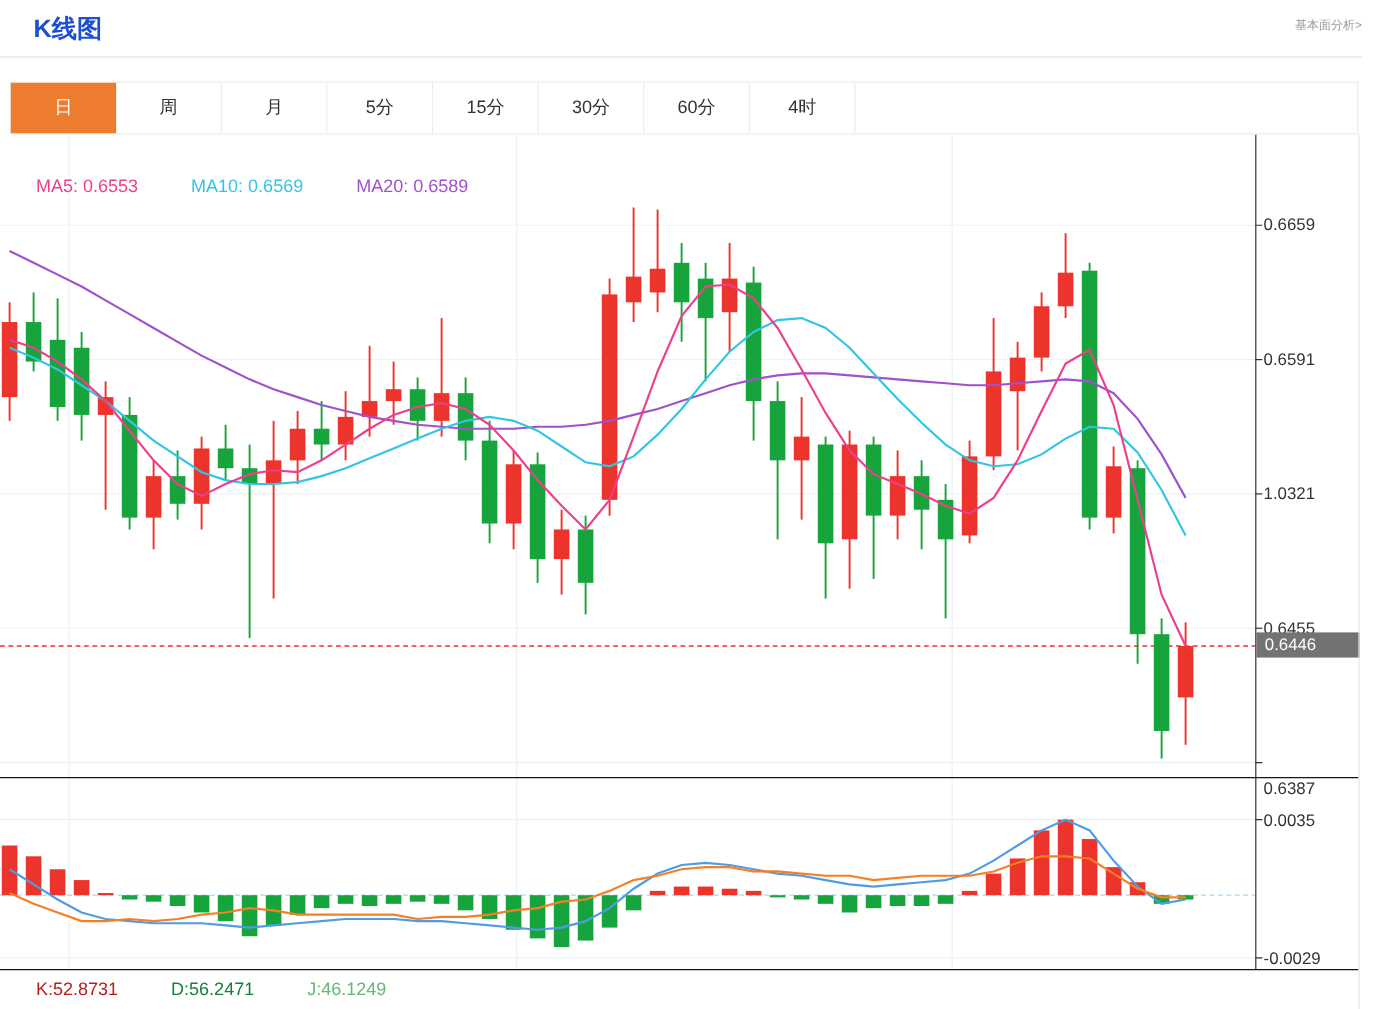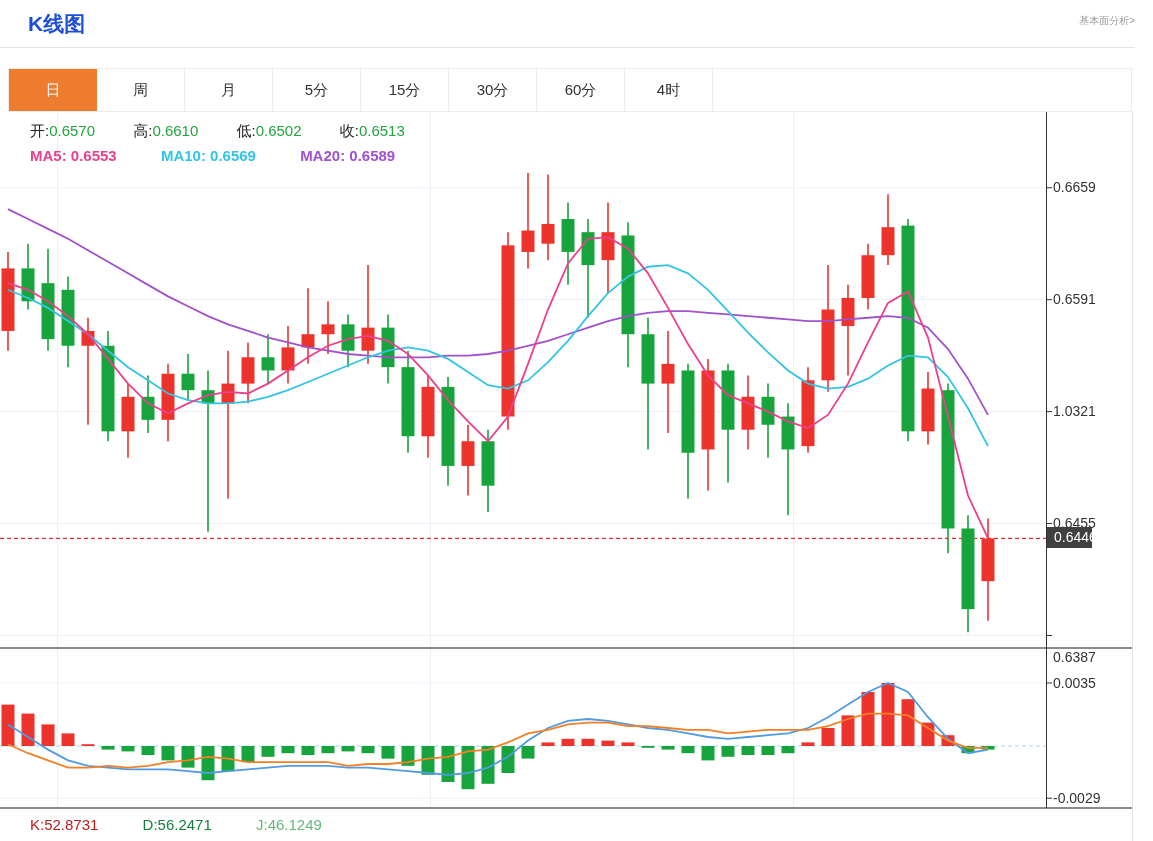--- a/index.html
+++ b/index.html
@@ -22,22 +22,22 @@
   .macd-v{margin-right:40px;}
   .c-macd{color:#21a53c;}
   .c-diff{color:#4f9be4;}
   .c-dea{color:#f57f24;}
   .c-k{color:#b91c1c;margin-right:40px;}
   .c-d{color:#15803d;margin-right:40px;}
   .c-j{color:#66b877;}
   #chart-svg{position:absolute;left:0;top:112px;}
   .y-label{position:absolute;left:1053px;width:72px;height:20px;line-height:20px;
            font-size:14px;color:#333;}
-  .price-badge{position:absolute;left:1047px;top:527px;width:45px;height:21px;line-height:21px;
-               background:#404040;color:#fff;font-size:14px;padding-left:7px;box-sizing:border-box;}
+  .price-badge{position:absolute;left:1047px;top:527px;width:86px;height:21px;line-height:21px;
+               background:#737373;color:#fff;font-size:14px;padding-left:7px;box-sizing:border-box;}
   .right-border{position:absolute;left:1132px;top:112px;width:1px;height:729px;background:#e4e4e4;}
 </style>
 </head>
 <body>
 
 <div id="app">
 
   <div class="page-title">K线图</div>
   <a class="analysis-link">基本面分析&gt;</a>
   <div class="top-divider"></div>
@@ -226,28 +226,22 @@
       <line x1="1046.5" y1="0" x2="1046.5" y2="696" stroke="#333333" stroke-width="1"></line>
       <line x1="1046" y1="75.72307692307595" x2="1052" y2="75.72307692307595" stroke="#333333" stroke-width="1"></line>
       <line x1="1046" y1="187.66153846153804" x2="1052" y2="187.66153846153804" stroke="#333333" stroke-width="1"></line>
       <line x1="1046" y1="299.60000000000014" x2="1052" y2="299.60000000000014" stroke="#333333" stroke-width="1"></line>
       <line x1="1046" y1="411.5384615384623" x2="1052" y2="411.5384615384623" stroke="#333333" stroke-width="1"></line>
       <line x1="1046" y1="523.4769230769225" x2="1052" y2="523.4769230769225" stroke="#333333" stroke-width="1"></line>
       <line x1="1046" y1="571" x2="1052" y2="571" stroke="#333333" stroke-width="1"></line>
       <line x1="1046" y1="686.2" x2="1052" y2="686.2" stroke="#333333" stroke-width="1"></line>
     </svg>
 
-  <div class="legend-row" style="top:122px;">
-    <span class="ohlc-label">开:</span><span class="ohlc-value">0.6570</span>
-    <span class="ohlc-label">高:</span><span class="ohlc-value">0.6610</span>
-    <span class="ohlc-label">低:</span><span class="ohlc-value">0.6502</span>
-    <span class="ohlc-label">收:</span><span class="ohlc-value">0.6513</span>
-  </div>
-
-  <div class="legend-row" style="top:147px;font-weight:bold;">
+
+  <div class="legend-row" style="top:147px;">
     <span class="ma5">MA5: 0.6553</span>
     <span class="ma10">MA10: 0.6569</span>
     <span class="ma20">MA20: 0.6589</span>
   </div>
 
 
   <div class="legend-row" style="top:816px;">
     <span class="c-k">K:52.8731</span>
     <span class="c-d">D:56.2471</span>
     <span class="c-j">J:46.1249</span>

